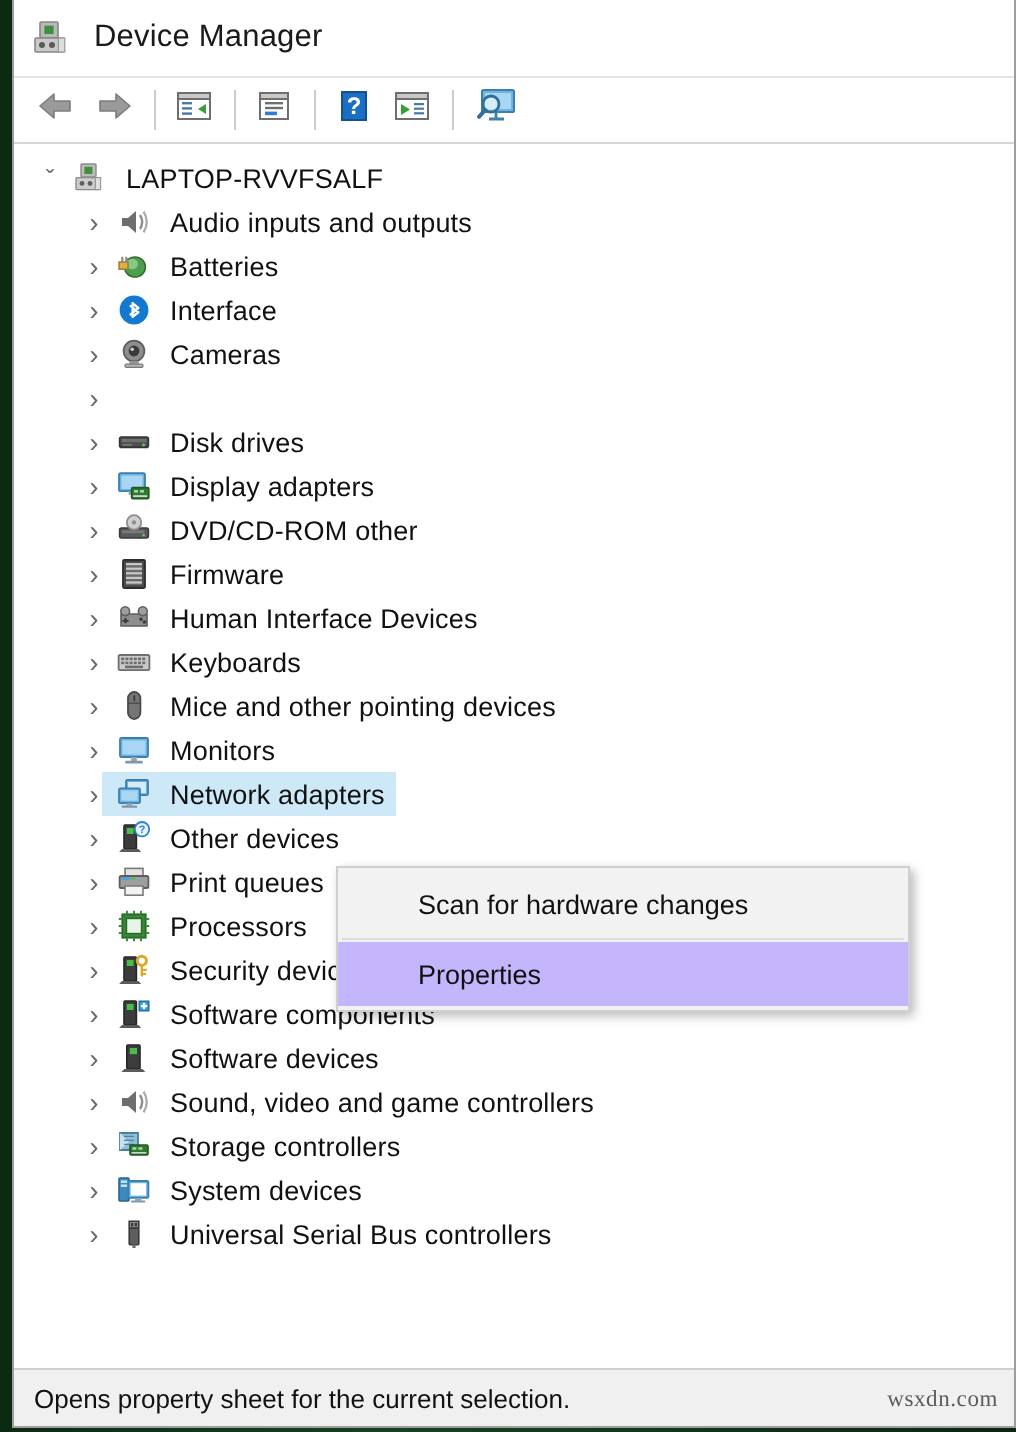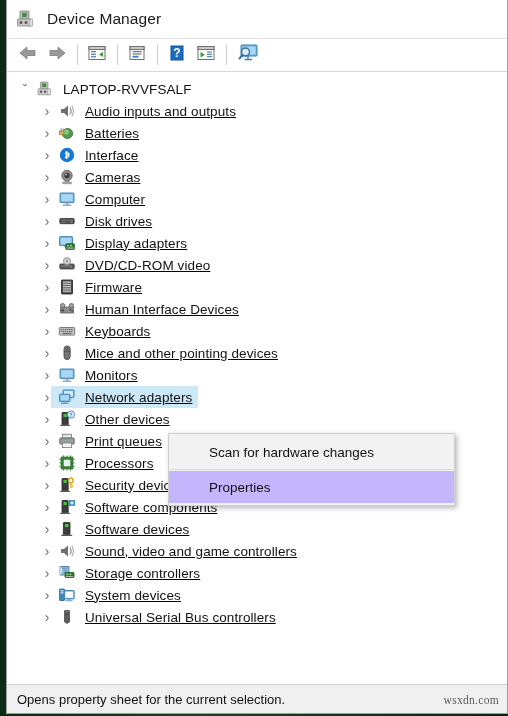--- a/index.html
+++ b/index.html
@@ -138,21 +138,20 @@
     align-items: center;
     height: 22px;
     padding-right: 6px;
     margin-left: -4px;
     padding-left: 4px;
   }
   .tree-row .sel-box {
     display: flex;
     align-items: center;
     height: 22px;
-    text-decoration: underline;
   }
 
   
   #statusbar {
     height: 27px;
     flex: 0 0 auto;
     background: #f0f0f0;
     border-top: 1px solid #d0d0d0;
     display: flex;
     align-items: center;
@@ -379,31 +378,20 @@
                   <circle cx="8.1" cy="6.6" r="0.9" fill="#cfcfcf"></circle>
                   <rect x="6.6" y="12.6" width="4.8" height="1.5" fill="#9a9a9a"></rect>
                   <rect x="4.5" y="14.1" width="9" height="1.6" rx="0.6" fill="#b5b5b5" stroke="#7a7a7a" stroke-width="0.6"></rect>
                 </svg>
               </span>
               <span class="lbl">Cameras</span>
             </span>
           </div>
           <div class="tree-row child">
             <span class="twisty" style="font-size: 14px;">›</span>
-            <span class="sel-box">
-              <span class="ico">
-                <svg width="18" height="18" viewBox="0 0 18 18">
-                  <rect x="2" y="3" width="14" height="9.5" rx="0.7" fill="#6cb2e3" stroke="#3c7fae" stroke-width="0.9"></rect>
-                  <rect x="3.2" y="4.2" width="11.6" height="7.1" fill="#a9d6f2"></rect>
-                  <rect x="7.6" y="12.5" width="2.8" height="2" fill="#8fa5b5"></rect>
-                  <rect x="4.6" y="14.4" width="8.8" height="1.4" rx="0.5" fill="#7f97a8"></rect>
-                </svg>
-              </span>
-              <span class="lbl">Computer</span>
-            </span>
           </div>
           <div class="tree-row child">
             <span class="twisty" style="font-size: 14px;">›</span>
             <span class="sel-box">
               <span class="ico">
                 <svg width="18" height="18" viewBox="0 0 18 18">
                   <rect x="1.8" y="6.5" width="14.4" height="5.2" rx="1" fill="#4f4f4f" stroke="#333333" stroke-width="0.8"></rect>
                   <rect x="2.8" y="7.5" width="12.4" height="1.6" fill="#6f6f6f"></rect>
                   <circle cx="13.8" cy="10.4" r="0.8" fill="#57c257"></circle>
                   <rect x="3.4" y="10" width="4.6" height="0.9" fill="#777777"></rect>
@@ -434,21 +422,21 @@
             <span class="sel-box">
               <span class="ico">
                 <svg width="18" height="18" viewBox="0 0 18 18">
                   <rect x="1.8" y="8" width="14.4" height="5" rx="1" fill="#5a5a5a" stroke="#3a3a3a" stroke-width="0.8"></rect>
                   <rect x="3" y="9.2" width="11" height="1.4" fill="#7a7a7a"></rect>
                   <circle cx="9" cy="5.2" r="3.6" fill="#cfcfcf" stroke="#8e8e8e" stroke-width="0.9"></circle>
                   <circle cx="9" cy="5.2" r="1.1" fill="#8e8e8e"></circle>
                   <circle cx="13.8" cy="11.6" r="0.7" fill="#57c257"></circle>
                 </svg>
               </span>
-              <span class="lbl">DVD/CD-ROM video</span>
+              <span class="lbl">DVD/CD-ROM other</span>
             </span>
           </div>
           <div class="tree-row child">
             <span class="twisty" style="font-size: 14px;">›</span>
             <span class="sel-box">
               <span class="ico">
                 <svg width="18" height="18" viewBox="0 0 18 18">
                   <rect x="3.5" y="2" width="11" height="14" rx="0.6" fill="#4a4a4a" stroke="#2d2d2d" stroke-width="0.9"></rect>
                   <rect x="5" y="3.5" width="8" height="11" fill="#6a6a6a"></rect>
                   <rect x="5" y="3.5" width="8" height="1.1" fill="#c8c8c8"></rect>

